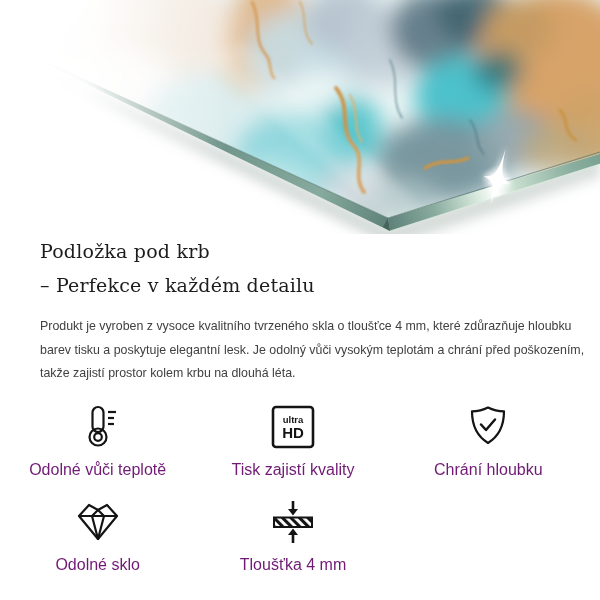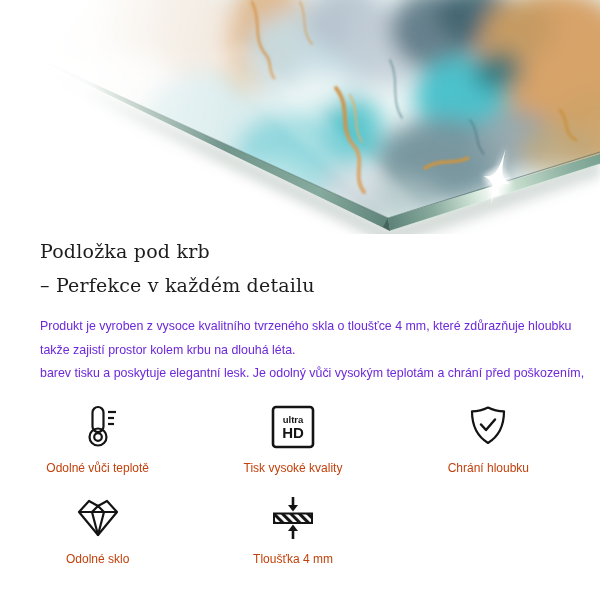--- a/index.html
+++ b/index.html
@@ -8,29 +8,29 @@
     font-family:"Liberation Sans",sans-serif;overflow:hidden;
     -webkit-font-smoothing:antialiased;
   }
   .hero{display:block;width:600px;height:234px;}
   .content{padding:0 20px 0 40px;}
   .headline{
     margin:0;font-family:"DejaVu Serif","Liberation Serif",serif;
     font-weight:400;font-size:19px;line-height:34px;color:#1d1d1d;
     letter-spacing:.2px;
   }
-  .desc{margin-top:13px;font-size:12.4px;line-height:23.5px;color:#6d28d9;}
+  .desc{margin-top:13px;font-size:12.4px;line-height:23.5px;color:#404040;}
   .desc .dline{white-space:nowrap;}
   .features{
     margin-top:16px;display:grid;grid-template-columns:repeat(3,1fr);
     row-gap:18px;padding:0 14px 0 0;
   }
   .feature{display:flex;flex-direction:column;align-items:center;}
   .ficon{height:50px;display:flex;align-items:center;justify-content:center;text-align:right;}
-  .flabel{margin-top:9px;font-size:12px;color:#c2410c;white-space:nowrap;}
+  .flabel{margin-top:9px;font-size:16px;color:#701a75;white-space:nowrap;}
   .fsvg{stroke:#141414;fill:none;stroke-width:2.2;}
 </style>
 </head>
 <body>
 
 <svg class="hero" viewBox="0 0 600 234" xmlns="http://www.w3.org/2000/svg" aria-label="Tempered glass fireplace pad shown from a low angle, printed with abstract turquoise, grey and gold marble art, with a bright glint on the polished bottom edge">
   <defs>
     <clipPath id="panelClip">
       <polygon points="95,-6 606,-6 606,152 388,218 45,62"></polygon>
     </clipPath>
@@ -149,22 +149,22 @@
 </svg>
 
 <div class="content">
   <h1 class="headline">
     <span style="display:block">Podložka pod krb</span>
     <span style="display:block">– Perfekce v každém detailu</span>
   </h1>
 
   <div class="desc">
     <div class="dline">Produkt je vyroben z vysoce kvalitního tvrzeného skla o tloušťce 4 mm, které zdůrazňuje hloubku</div>
+    <div class="dline">barev tisku a poskytuje elegantní lesk. Je odolný vůči vysokým teplotám a chrání před poškozením,</div>
     <div class="dline">takže zajistí prostor kolem krbu na dlouhá léta.</div>
-    <div class="dline">barev tisku a poskytuje elegantní lesk. Je odolný vůči vysokým teplotám a chrání před poškozením,</div>
   </div>
 </div>
 
 <div class="features">
 
   <div class="feature">
     <div class="ficon">
       <svg class="fsvg" width="48" height="48" viewBox="0 0 48 48">
         <rect x="18.5" y="4" width="11" height="25" rx="5.5"></rect>
         <circle cx="24" cy="34" r="8.5"></circle>
@@ -178,21 +178,21 @@
   </div>
 
   <div class="feature">
     <div class="ficon">
       <svg width="48" height="48" viewBox="0 0 48 48">
         <rect x="4" y="4" width="40" height="40" rx="3" fill="none" stroke="#141414" stroke-width="2.6"></rect>
         <text x="24" y="20" text-anchor="middle" font-family="Liberation Sans, sans-serif" font-size="9.5" font-weight="bold" fill="#141414">ultra</text>
         <text x="24" y="35" text-anchor="middle" font-family="Liberation Sans, sans-serif" font-size="15" font-weight="bold" fill="#141414">HD</text>
       </svg>
     </div>
-    <div class="flabel">Tisk vysoké kvality</div>
+    <div class="flabel">Tisk zajistí kvality</div>
   </div>
 
   <div class="feature">
     <div class="ficon">
       <svg class="fsvg" width="48" height="48" viewBox="0 0 48 48" stroke-linecap="round" stroke-linejoin="round">
         <path d="M24 4.5 C29.5 7.3 35 8.3 40 8.3 C40 20 37 32 24 40 C11 32 8 20 8 8.3 C13 8.3 18.5 7.3 24 4.5 Z"></path>
         <path d="M17 21.5 L22 27 L31 16.5" stroke-width="2.5"></path>
       </svg>
     </div>
     <div class="flabel">Chrání hloubku</div>

